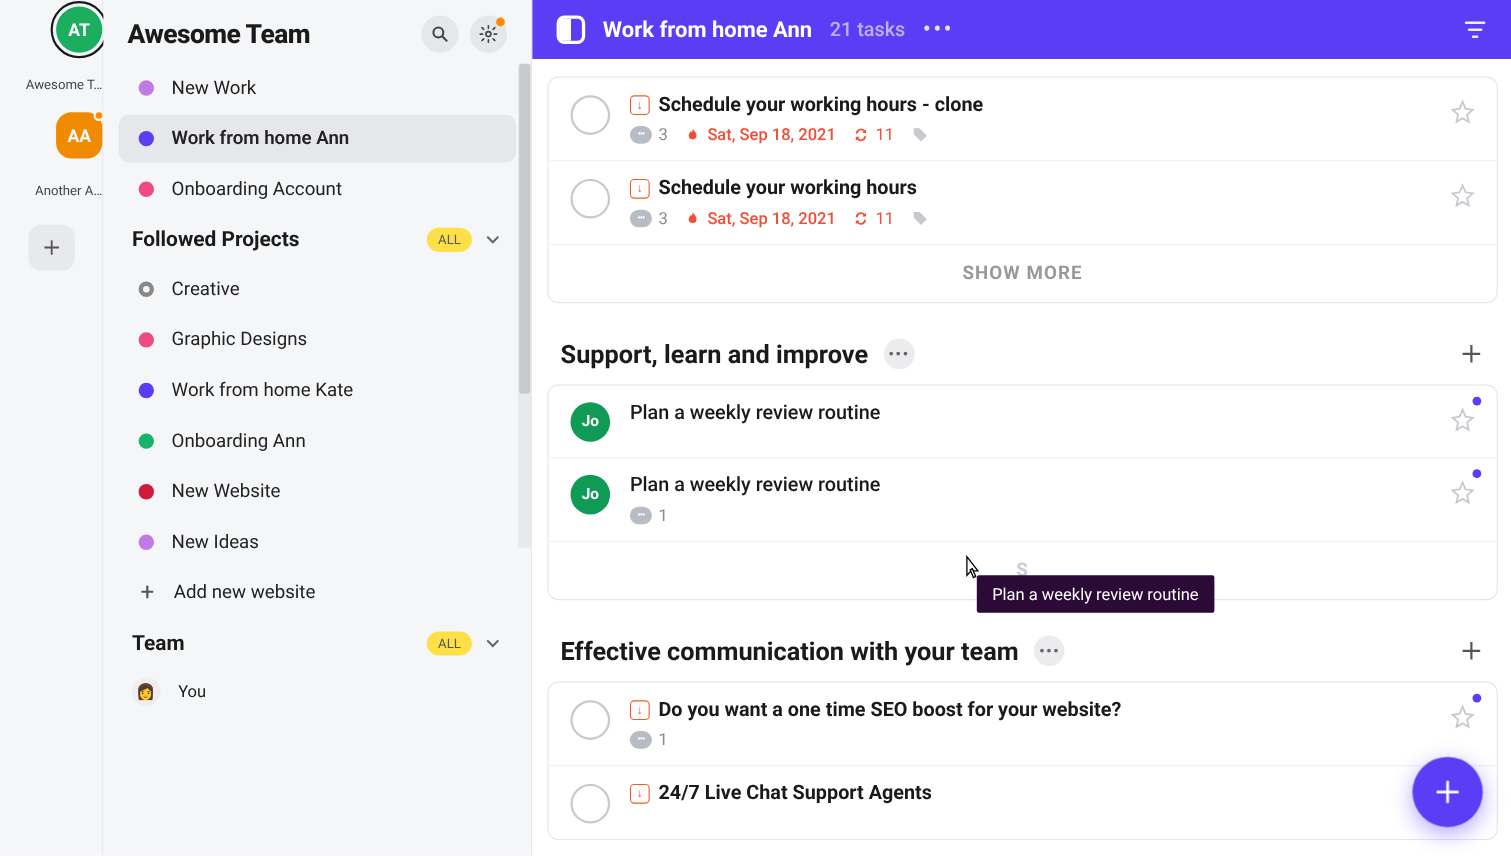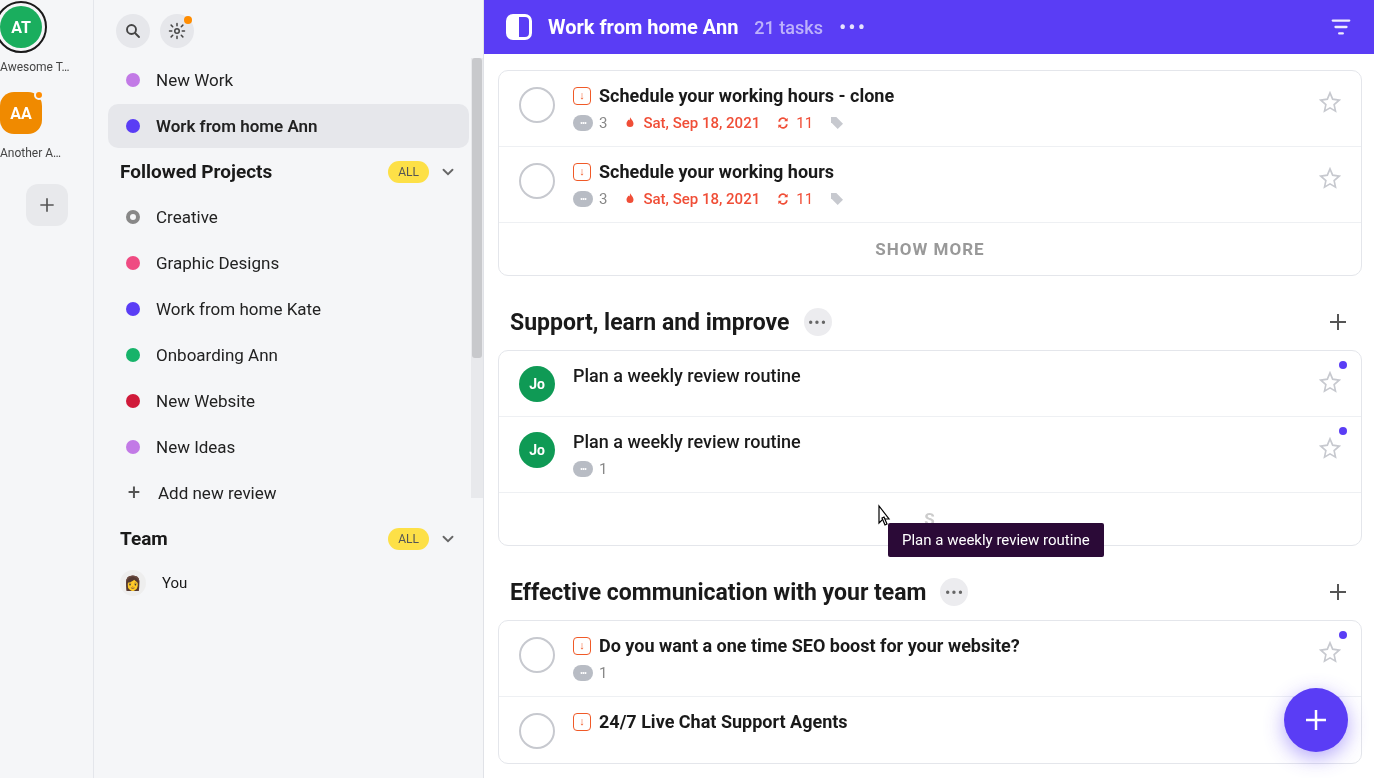--- a/index.html
+++ b/index.html
@@ -1,21 +1,21 @@
 <!DOCTYPE html>
 <html><head>
 <meta charset="utf-8">
 <style>
   * { box-sizing: border-box; margin: 0; padding: 0; }
   body { font-family: -apple-system, BlinkMacSystemFont, "Segoe UI", Roboto, sans-serif; font-size: 15px; color: #1a1a1a; background: #fff; width: 1374px; height: 778px; overflow: hidden; position: relative; }
   .app { display: flex; height: 100%; }
 
   
   .rail { width: 94px; background: #f5f6f8; border-right: 1px solid #e4e6eb; display: flex; flex-direction: column; align-items: center; padding-top: 6px; gap: 18px; }
-  .team-pod { display:flex; flex-direction:column; align-items:flex-start; gap:12px; width:100%; }
+  .team-pod { display:flex; flex-direction:column; align-items:flex-end; gap:22px; width:100%; }
   .team-avatar { width:42px; height:42px; border-radius:50%; display:flex; align-items:center; justify-content:center; font-weight:700; color:#fff; font-size:16px; position:relative; }
   .team-avatar.sel::after{ content:""; position:absolute; inset:-5px; border:2px solid #1a1a1a; border-radius:50%; }
   .team-pod .team-label { font-size:12px; color:#444; max-width:84px; overflow:hidden; text-overflow:ellipsis; white-space:nowrap; }
   .notif-dot { position:absolute; top:-2px; right:-2px; width:10px; height:10px; background:#ff8c00; border-radius:50%; border:2px solid #f5f6f8; }
   .add-team { width:42px; height:42px; border-radius:12px; background:#e8e9ec; display:flex; align-items:center; justify-content:center; color:#555; cursor:pointer; margin-top:6px;}
 
   
   .sidebar { width:390px; background:#f5f6f8; border-right:1px solid #e0e2e7; display:flex; flex-direction:column; position:relative;}
   .sb-header { display:flex; align-items:center; justify-content:space-between; padding:14px 22px 8px 22px; }
   .ws-title { font-size:24px; font-weight:800; letter-spacing:-0.5px;}
@@ -95,20 +95,21 @@
     </div>
     <div class="add-team">
       <svg width="20" height="20" viewBox="0 0 24 24">
           <path d="M11 4h2v16h-2zM4 11h16v2H4z" fill="currentColor"></path>
         </svg>
     </div>
   </div>
 
   <div class="sidebar">
     <div class="sb-header">
+      <div class="ws-title">Awesome Team</div>
       <div class="sb-header-icons">
         <div class="circ-btn">
           <svg width="18" height="18" viewBox="0 0 24 24">
               <circle cx="10" cy="10" r="6" stroke="currentColor" stroke-width="2.5" fill="none"></circle>
               <path d="M15 15l5 5" stroke="currentColor" stroke-width="2.5" stroke-linecap="round"></path>
             </svg>
         </div>
         <div class="circ-btn">
           <svg width="18" height="18" viewBox="0 0 24 24">
               <circle cx="12" cy="12" r="3" stroke="currentColor" stroke-width="2" fill="none"></circle>
@@ -119,20 +120,24 @@
       </div>
     </div>
     <div class="sb-scroll">
       <div class="nav-item">
           <span class="bullet" style="background:#c27ae6"></span>
           <span>New Work</span>
         </div>
       <div class="nav-item active">
           <span class="bullet" style="background:#5a3df5"></span>
           <span>Work from home Ann</span>
+        </div>
+      <div class="nav-item">
+          <span class="bullet" style="background:#ef4b82"></span>
+          <span>Onboarding Account</span>
         </div>
 
       <div class="section-head">
         <h3>Followed Projects</h3>
         <div style="display:flex;align-items:center;gap:10px">
           <span class="pill">ALL</span>
           <span class="collapse-caret">
               <svg width="18" height="18" viewBox="0 0 24 24">
                 <path d="M6 9l6 6 6-6" stroke="currentColor" stroke-width="2.5" fill="none" stroke-linecap="round"></path>
               </svg>
@@ -158,21 +163,21 @@
       <div class="nav-item">
           <span class="bullet" style="background:#d01a3a"></span>
           <span>New Website</span>
         </div>
       <div class="nav-item">
           <span class="bullet" style="background:#c27ae6"></span>
           <span>New Ideas</span>
         </div>
       <div class="nav-item">
           <span class="add-proj-icon">+</span>
-          <span>Add new review</span>
+          <span>Add new website</span>
         </div>
 
       <div class="section-head">
         <h3>Team</h3>
         <div style="display:flex;align-items:center;gap:10px">
           <span class="pill">ALL</span>
           <span class="collapse-caret">
               <svg width="18" height="18" viewBox="0 0 24 24">
                 <path d="M6 9l6 6 6-6" stroke="currentColor" stroke-width="2.5" fill="none" stroke-linecap="round"></path>
               </svg>

